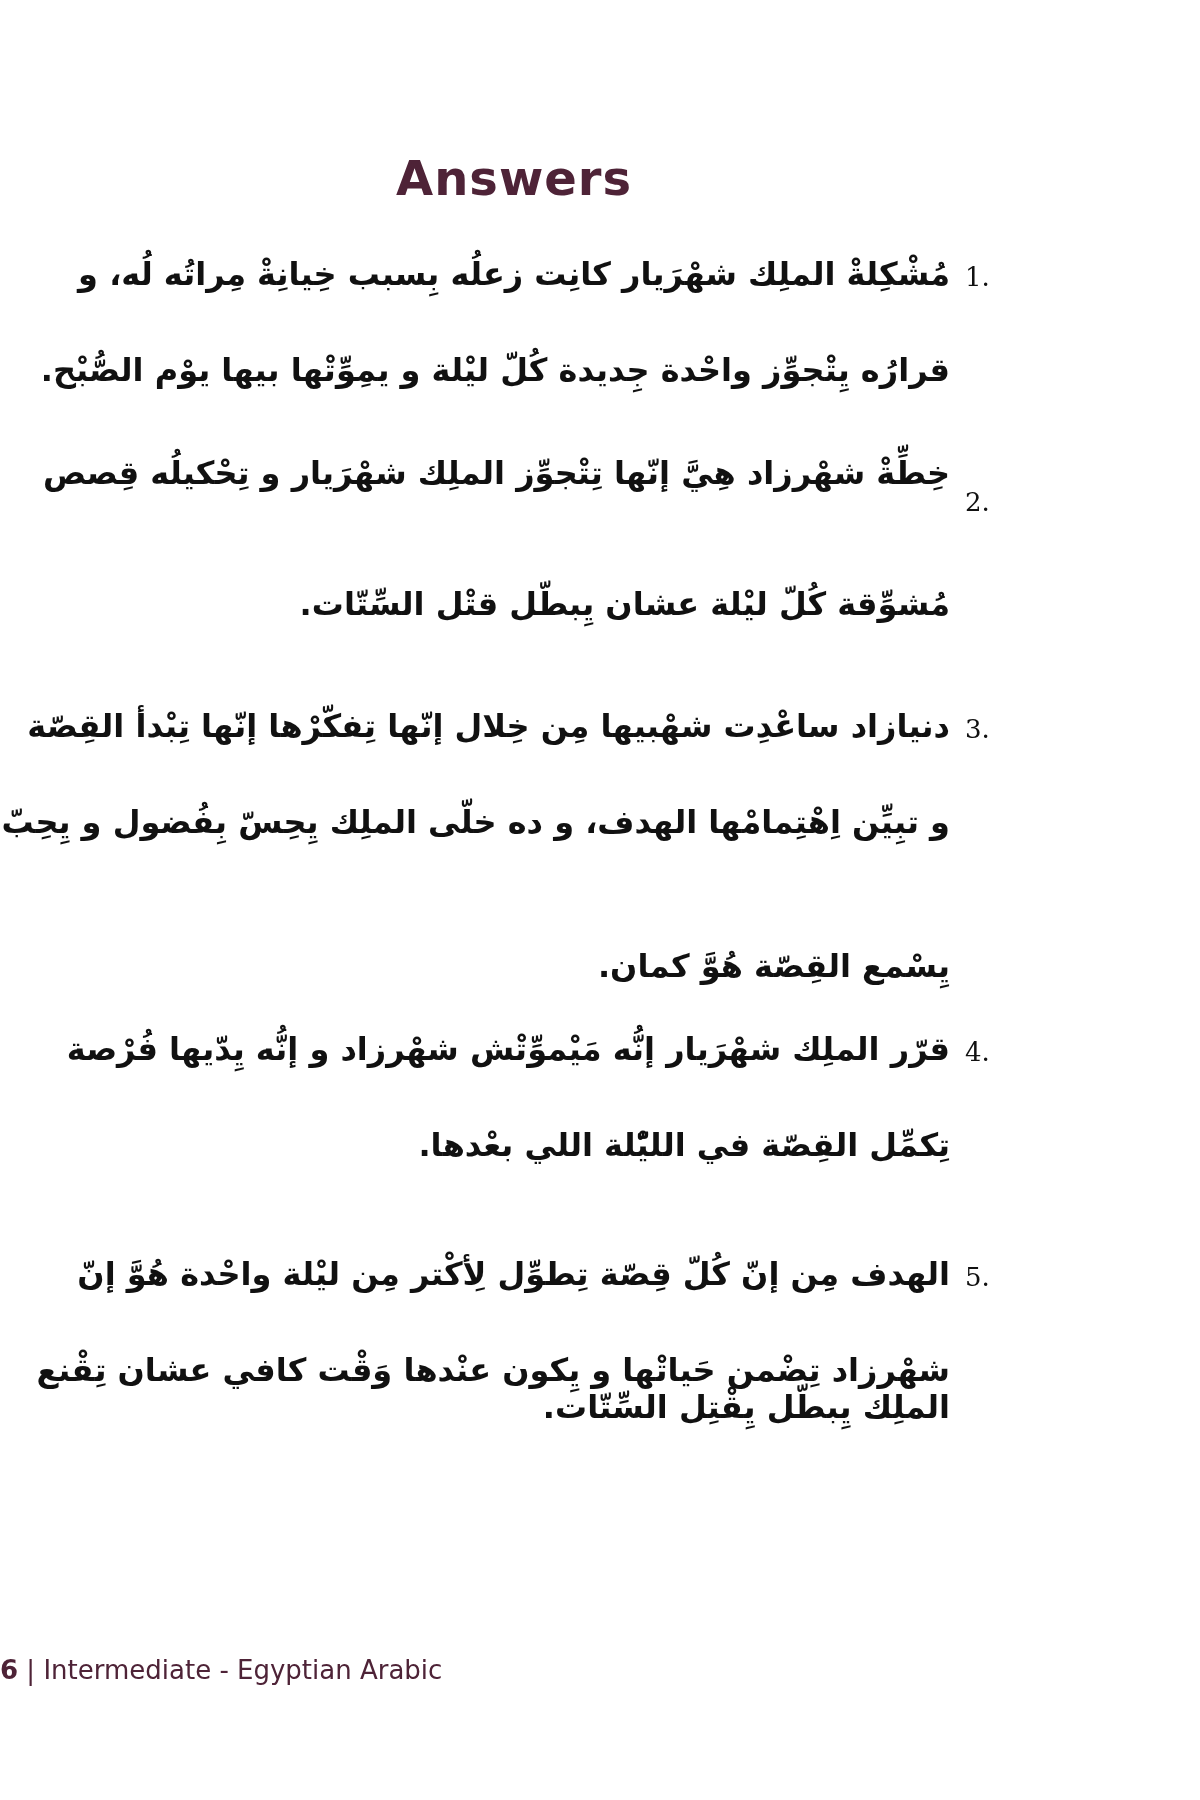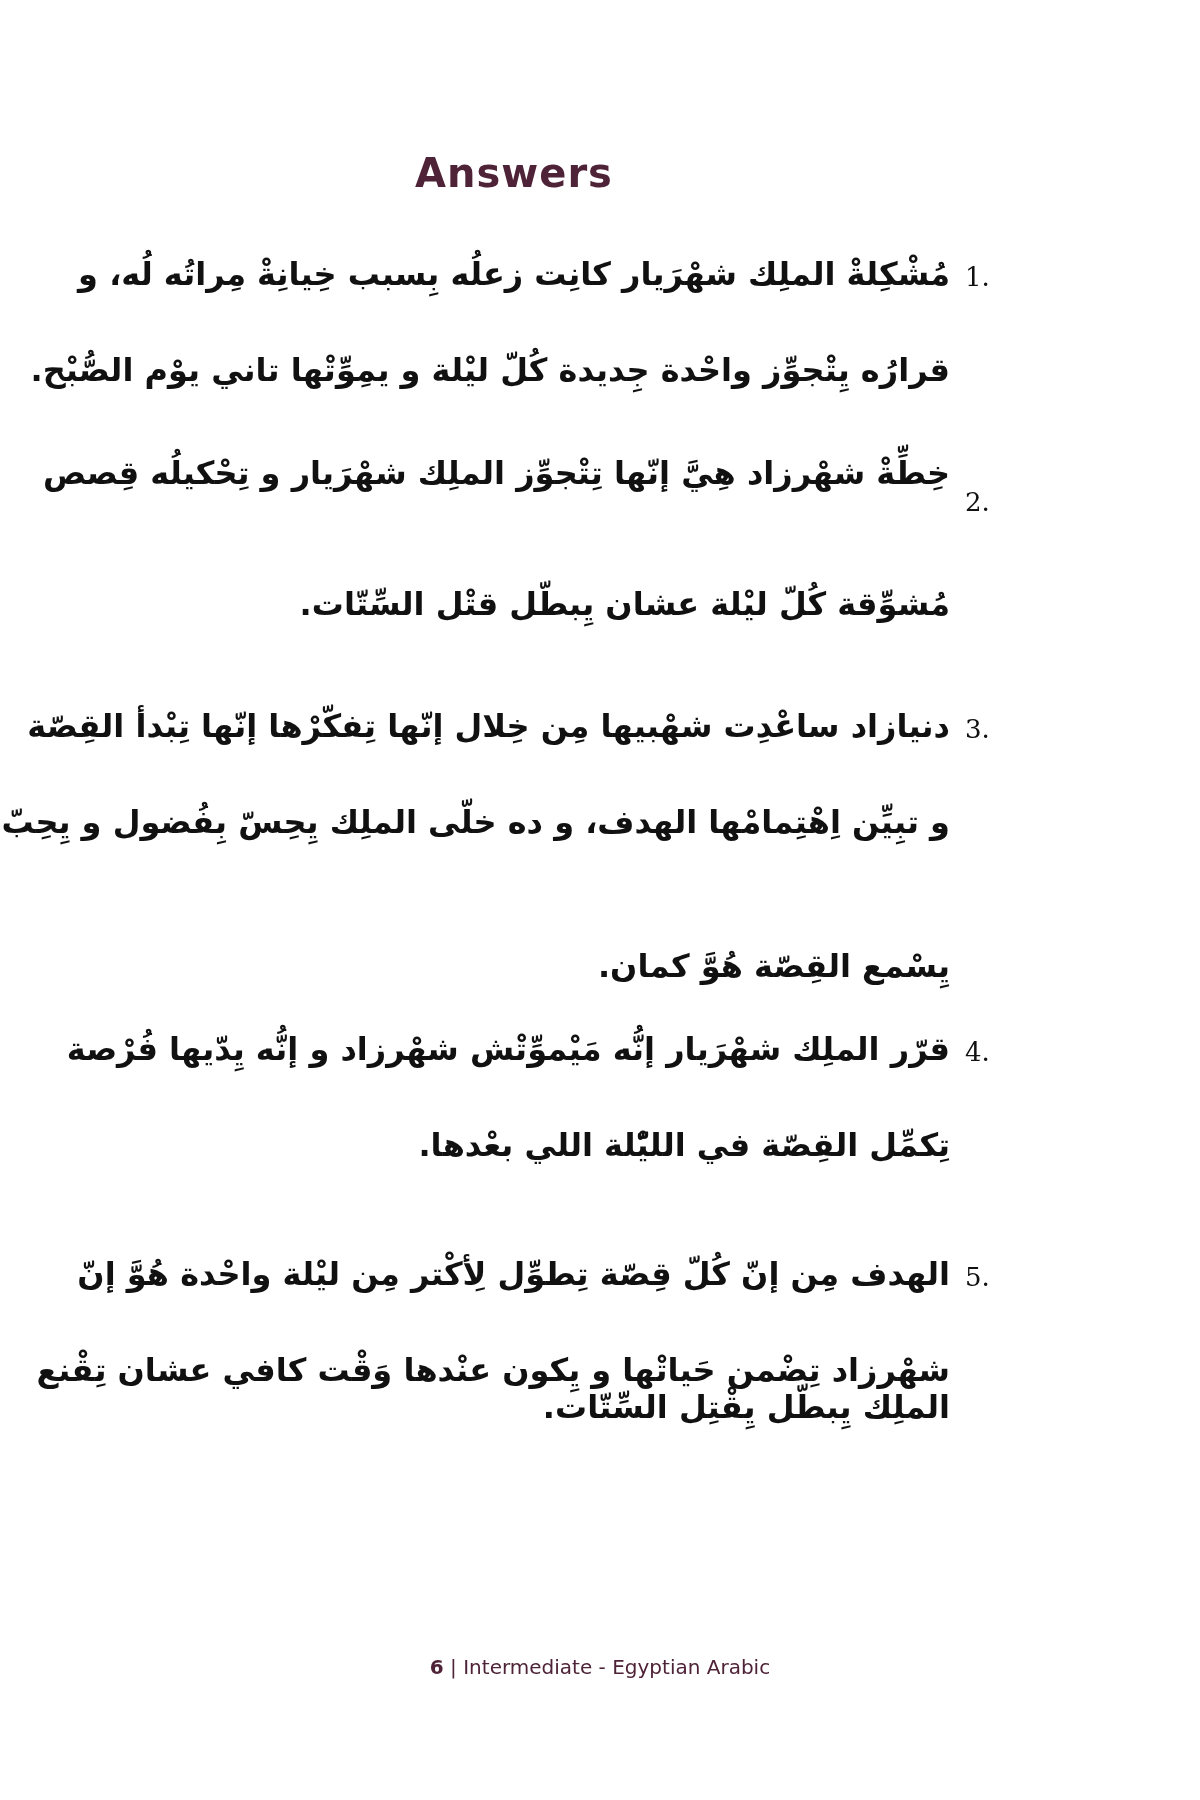--- a/index.html
+++ b/index.html
@@ -3,48 +3,48 @@
   <meta charset="utf-8">
   <style>
     html, body { margin: 0; padding: 0; }
     body {
       width: 1200px; height: 1800px; background: #ffffff;
       position: relative; overflow: hidden;
       font-family: "DejaVu Sans", sans-serif;
     }
     .title {
       position: absolute; top: 150px; left: 0; width: 1028px;
-      text-align: center; color: #4e2337; font-size: 40px; font-weight: bold;
+      text-align: center; color: #4e2337; font-size: 48px; font-weight: bold;
       font-family: "DejaVu Sans", sans-serif; letter-spacing: 1px;
     }
     .item { position: absolute; left: 0; width: 1200px; }
     .num {
       position: absolute; left: 965px; width: 40px; text-align: left;
       font-family: "DejaVu Serif", serif; font-size: 26px; color: #111;
     }
     .line {
       position: absolute; right: 250px; direction: rtl; text-align: right;
       font-size: 32px; color: #111; white-space: nowrap;
       font-family: "DejaVu Sans", sans-serif; line-height: 1; font-weight: bold;
     }
     .footer {
-      position: absolute; top: 1655px; left: 0; width: 1200px; text-align: center;
-      color: #4e2337; font-size: 20px; font-family: "DejaVu Sans", sans-serif;
+      position: absolute; top: 1655px; left: 0; width: 1200px; 
+      color: #4e2337; font-size: 26px; font-family: "DejaVu Sans", sans-serif;
     }
     .footer .pg { font-weight: bold; }
   </style>
 </head>
 <body>
 
 <div class="title">Answers</div>
 
 <div class="item">
   <div class="num" style="top:262px">1.</div>
   <div class="line" style="top:258px">مُشْكِلةْ الملِك شهْرَيار كانِت زعلُه بِسبب خِيانِةْ مِراتُه لُه، و</div>
-  <div class="line" style="top:354px">قرارُه يِتْجوِّز واحْدة جِديدة كُلّ ليْلة و يمِوِّتْها تاني يوْم الصُّبْح.</div>
+  <div class="line" style="top:354px">قرارُه يِتْجوِّز واحْدة جِديدة كُلّ ليْلة و يمِوِّتْها بيها يوْم الصُّبْح.</div>
 </div>
 
 <div class="item">
   <div class="num" style="top:487px">2.</div>
   <div class="line" style="top:457px">خِطِّةْ شهْرزاد هِيَّ إنّها تِتْجوِّز الملِك شهْرَيار و تِحْكيلُه قِصص</div>
   <div class="line" style="top:588px">مُشوِّقة كُلّ ليْلة عشان يِبطّل قتْل السِّتّات.</div>
 </div>
 
 <div class="item">
   <div class="num" style="top:714px">3.</div>

